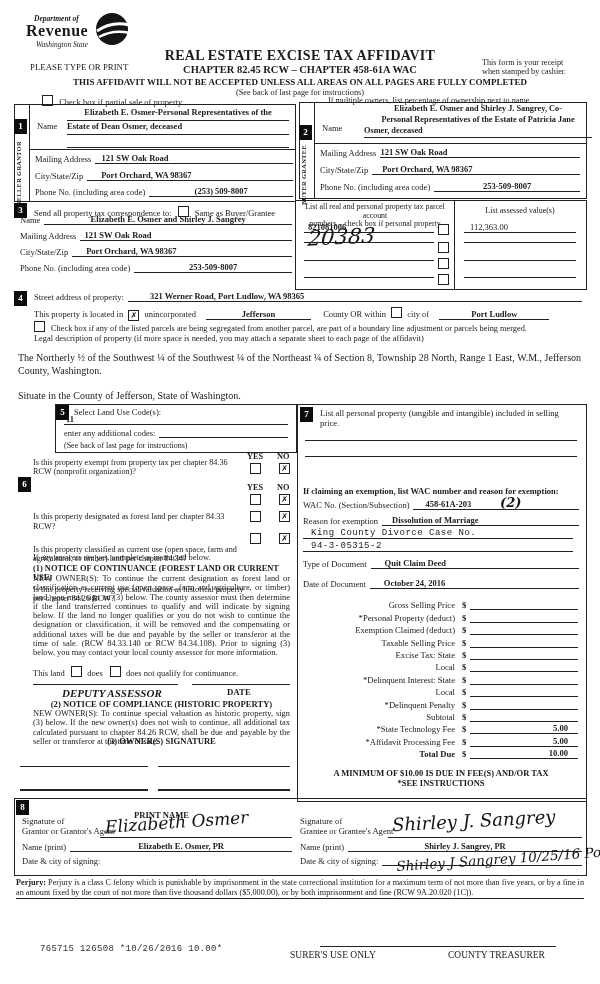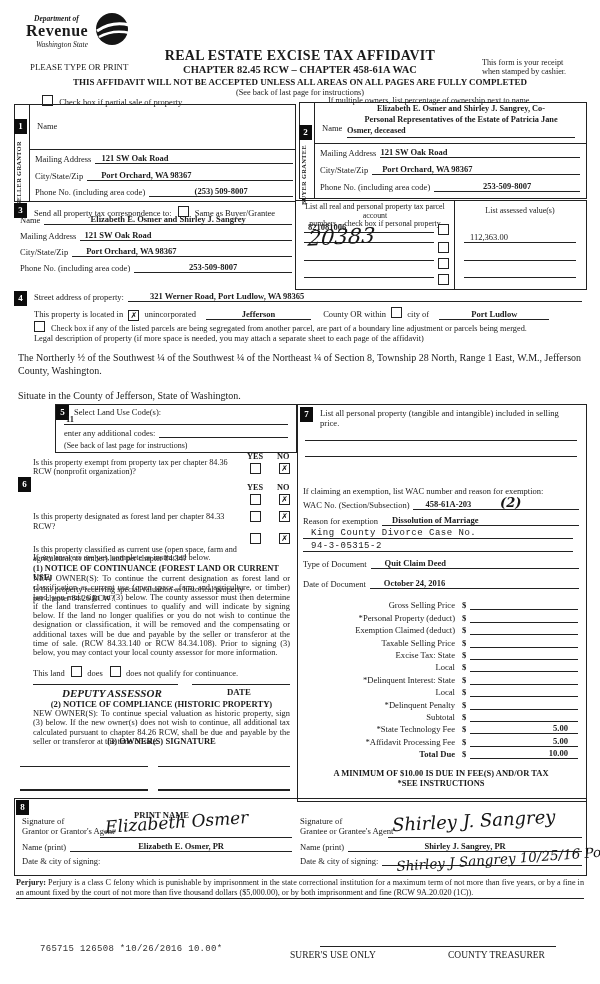--- a/index.html
+++ b/index.html
@@ -67,20 +67,25 @@
     <span style="padding-left:4px;">Check box if partial sale of property</span>
   </div>
   <span class="abs" style="left:328px;top:96px;font-size:8.2px;">If multiple owners, list percentage of ownership next to name.</span>
 
   <div class="abs box" style="left:14px;top:104px;width:280px;height:96px;">
     <div class="side">
       <span class="secnum abs" style="left:-1px;top:14px;">1</span>
       <span class="abs vert" style="left:0px;top:36px;"><span>SELLER</span>&nbsp;<span>GRANTOR</span></span>
     </div>
     <span class="abs" style="left:22px;top:16px;">Name</span>
+    <div class="abs" style="left:52px;top:2px;width:222px;">
+      <div class="b ctr" style="border-bottom:1px solid #222;height:13px;">Elizabeth E. Osmer-Personal Representatives of the</div>
+      <div class="b ctr" style="border-bottom:1px solid #222;height:13px;text-align:left;">Estate of Dean Osmer, deceased</div>
+      <div style="border-bottom:1px solid #222;height:12px;"></div>
+    </div>
     <div class="abs" style="left:14px;top:44px;right:0;border-top:1px solid #222;"></div>
     <div class="abs frow" style="left:20px;top:48px;width:258px;">
       <span class="lbl">Mailing Address</span>
       <span class="uv" style="padding-left:6px;">121 SW Oak Road</span>
     </div>
     <div class="abs frow" style="left:20px;top:65px;width:258px;">
       <span class="lbl">City/State/Zip</span>
       <span class="uv" style="padding-left:14px;">Port Orchard, WA 98367</span>
     </div>
     <div class="abs frow" style="left:20px;top:81px;width:258px;">
@@ -88,21 +93,21 @@
       <span class="uv ctr">(253) 509-8007</span>
     </div>
   </div>
 
   <div class="abs box" style="left:299px;top:102px;width:286px;height:95px;">
     <div class="side">
       <span class="secnum abs" style="left:-1px;top:22px;">2</span>
       <span class="abs vert" style="left:0px;top:42px;"><span>BUYER</span>&nbsp;<span>GRANTEE</span></span>
     </div>
     <span class="abs" style="left:22px;top:20px;">Name</span>
-    <div class="abs" style="left:47px;top:1px;width:228px;font-size:8.3px;">
+    <div class="abs" style="left:64px;top:1px;width:228px;font-size:8.3px;">
       <div class="b ctr" style="height:11px;">Elizabeth E. Osmer and Shirley J. Sangrey, Co-</div>
       <div class="b ctr" style="height:11px;">Personal Representatives of the Estate of Patricia Jane</div>
       <div class="b" style="border-bottom:1px solid #222;height:11px;">Osmer, deceased</div>
     </div>
     <div class="abs" style="left:14px;top:40px;right:0;border-top:1px solid #222;"></div>
     <div class="abs frow" style="left:20px;top:44px;width:260px;">
       <span class="lbl">Mailing Address</span>
       <span class="uv">121 SW Oak Road</span>
     </div>
     <div class="abs frow" style="left:20px;top:61px;width:260px;">
@@ -157,21 +162,21 @@
     <span class="cb abs" style="left:142px;top:41px;"></span>
     <div class="abs frow" style="left:8px;top:59px;width:130px;">
         <span class="uv"></span>
       </div>
     <span class="cb abs" style="left:142px;top:57px;"></span>
     <div class="abs frow" style="left:8px;top:76px;width:130px;">
         <span class="uv"></span>
       </div>
     <span class="cb abs" style="left:142px;top:73px;"></span>
 
-    <div class="abs frow" style="left:168px;top:31px;width:112px;justify-content:center;">
+    <div class="abs frow" style="left:168px;top:21px;width:112px;justify-content:center;">
         <span class="uv" style="font-weight:normal;padding-left:6px;">112,363.00</span>
       </div>
     <div class="abs frow" style="left:168px;top:41px;width:112px;">
         <span class="uv"></span>
       </div>
     <div class="abs frow" style="left:168px;top:59px;width:112px;">
         <span class="uv"></span>
       </div>
     <div class="abs frow" style="left:168px;top:76px;width:112px;">
         <span class="uv"></span>
@@ -264,21 +269,21 @@
   <div class="rule" style="left:158px;top:766px;width:132px;"></div>
   <div class="abs b ctr" style="left:33px;top:770px;width:257px;font-size:8.6px;margin-top:40px;">PRINT NAME</div>
   <div class="rule" style="left:20px;top:789px;width:128px;height:2px;"></div>
   <div class="rule" style="left:158px;top:789px;width:132px;height:2px;"></div>
 
   <span class="secnum abs" style="left:300px;top:407px;">7</span>
   <div class="abs" style="left:320px;top:408px;width:258px;font-size:8.6px;line-height:10px;">List all personal property (tangible and intangible) included in selling price.</div>
   <div class="rule" style="left:305px;top:440px;width:272px;"></div>
   <div class="rule" style="left:305px;top:456px;width:272px;"></div>
 
-  <div class="abs" style="left:303px;top:486px;width:278px;font-size:8.5px;">If claiming an exemption, list WAC number and reason for exemption:</div>
+  <div class="abs" style="left:303px;top:486px;width:278px;font-size:8.5px;font-weight:bold;">If claiming an exemption, list WAC number and reason for exemption:</div>
   <div class="abs frow" style="left:303px;top:499px;width:276px;">
     <span class="lbl">WAC No. (Section/Subsection)</span>
     <span class="uv" style="padding-left:12px;">458-61A-203</span>
   </div>
   <span class="abs hand b" style="left:500px;top:495px;font-size:13px;">(2)</span>
   <div class="abs frow" style="left:303px;top:515px;width:276px;">
     <span class="lbl">Reason for exemption</span>
     <span class="uv" style="padding-left:10px;">Dissolution of Marriage</span>
   </div>
   <div class="abs frow mono" style="left:303px;top:528px;width:270px;font-size:9px;">

